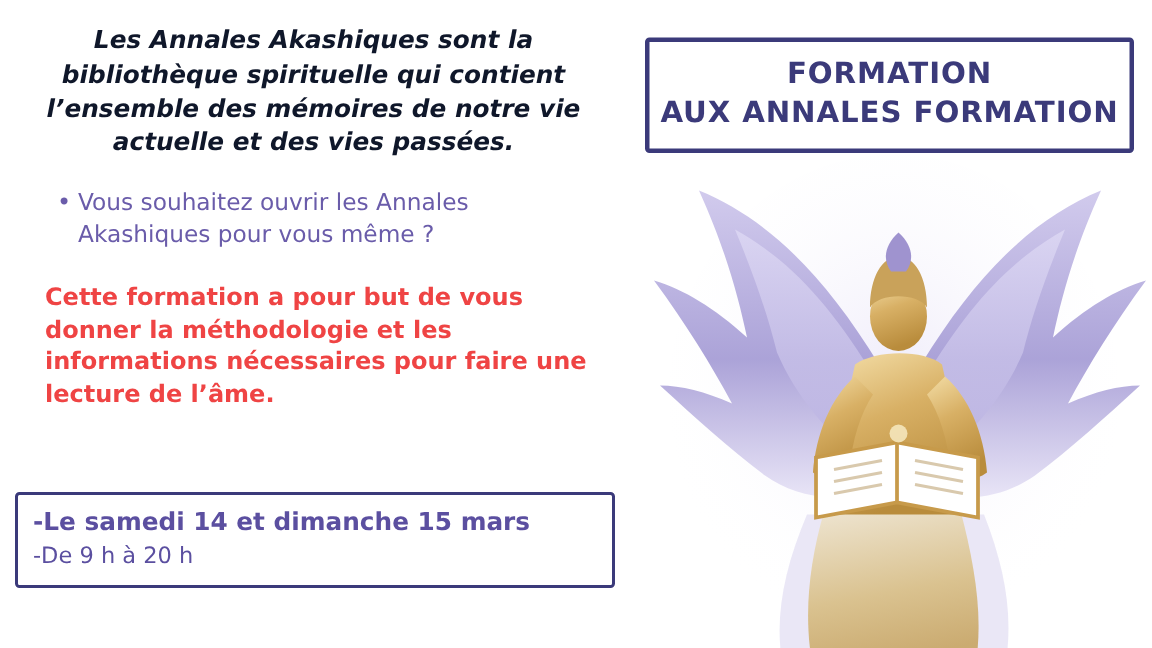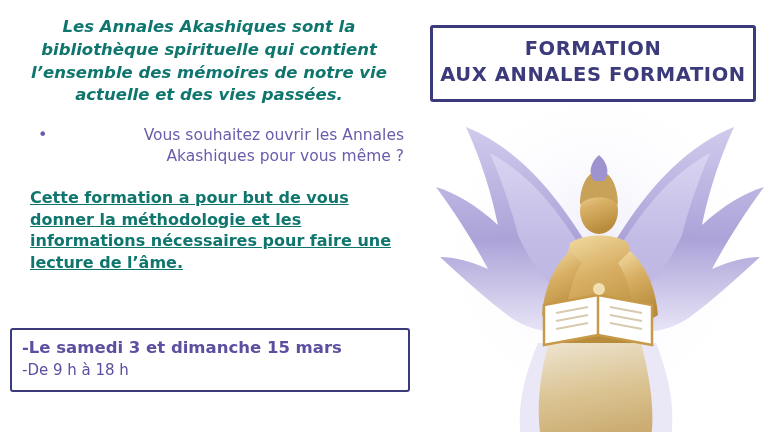--- a/index.html
+++ b/index.html
@@ -19,57 +19,55 @@
   .left {
     position: absolute;
     left: 0; top: 0;
     width: 418px; height: 432px;
     padding: 12px 14px 0 18px;
   }
 
   .intro {
     font-style: italic;
     font-weight: bold;
-    color: #0f766e;
+    color: #0f172a;
     font-size: 16.5px;
     line-height: 1.38;
     text-align: center;
     padding: 4px 6px 0 2px;
   }
 
   .bullets {
     margin-top: 18px;
     padding-left: 20px;
     color: #6a5caa;
     font-size: 15.5px;
     line-height: 1.35;
     list-style: none;
   }
   .bullets li {
     position: relative;
     padding-left: 14px;
     margin-bottom: 4px;
-    text-align: right;
   }
   .bullets li::before {
     content: "•";
     position: absolute;
     left: 0; top: -1px;
     font-size: 16px;
     color: #6a5caa;
   }
 
   .purpose {
     margin-top: 20px;
     padding-left: 12px;
     font-weight: bold;
-    color: #0f766e;
+    color: #ef4444;
     font-size: 16px;
     line-height: 1.36;
-    text-decoration: underline;
   }
 
   .details-box {
     position: absolute;
     left: 10px;
     top: 328px;
     width: 400px;
     border: 2.5px solid #3b3a7a;
     border-radius: 3px;
     padding: 7px 10px 8px 10px;
@@ -132,22 +130,22 @@
     <div class="intro">Les Annales Akashiques sont la bibliothèque spirituelle qui contient l’ensemble des mémoires de notre vie actuelle et des vies passées.</div>
 
     <ul class="bullets">
       <li>Vous souhaitez ouvrir les Annales Akashiques pour vous même ?</li>
     </ul>
 
     <div class="purpose">Cette formation a pour but de vous donner la méthodologie et les informations nécessaires pour faire une lecture de l’âme.</div>
   </div>
 
   <div class="details-box">
-    <div class="detail-line strong">-Le samedi 3 et dimanche 15 mars</div>
-    <div class="detail-line">-De 9 h à 18 h</div>
+    <div class="detail-line strong">-Le samedi 14 et dimanche 15 mars</div>
+    <div class="detail-line">-De 9 h à 20 h</div>
   </div>
 
   <div class="right">
 
     <div class="title-box">
       <div class="title-line">FORMATION</div>
       <div class="title-line">AUX ANNALES FORMATION</div>
     </div>
 
     <div class="angel-stage">

